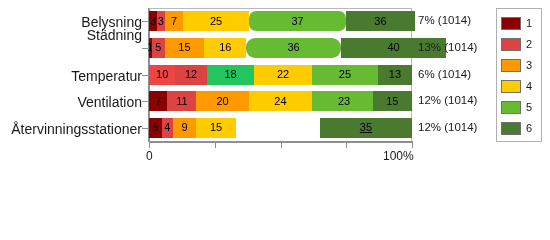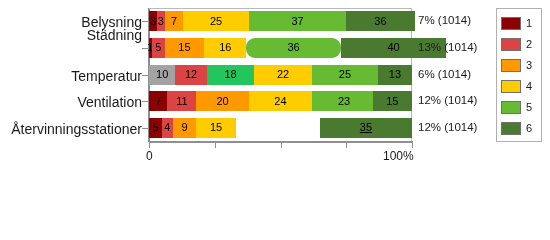--- a/index.html
+++ b/index.html
@@ -197,21 +197,21 @@
         </div>
         <div class="seg" style="left: 7.89px; width: 7.89px; background: rgb(220, 68, 68);">
           <span class="seg-label">3</span>
         </div>
         <div class="seg" style="left: 15.78px; width: 18.41px; background: rgb(255, 153, 0);">
           <span class="seg-label">7</span>
         </div>
         <div class="seg" style="left: 34.19px; width: 65.75px; background: rgb(255, 204, 0);">
           <span class="seg-label">25</span>
         </div>
-        <div class="seg" style="left: 99.94px; width: 97.31px; background: rgb(102, 187, 51);">
+        <div class="seg" style="left: 99.94px; width: 97.31px; background: rgb(102, 187, 51); border-radius: 7px;">
           <span class="seg-label">37</span>
         </div>
         <div class="seg" style="left: 197.25px; width: 68.38px; background: rgb(74, 122, 48);">
           <span class="seg-label">36</span>
         </div>
       </div>
       <div class="bar-row" style="top: 29.9px;">
         <div class="seg" style="left: 0px; width: 2.63px; background: rgb(139, 0, 0);">
           <span class="seg-label">1</span>
         </div>
@@ -225,21 +225,21 @@
           <span class="seg-label">16</span>
         </div>
         <div class="seg" style="left: 97.31px; width: 94.68px; background: rgb(102, 187, 51); border-radius: 9px;">
           <span class="seg-label">36</span>
         </div>
         <div class="seg" style="left: 191.99px; width: 105.2px; background: rgb(74, 122, 48);">
           <span class="seg-label">40</span>
         </div>
       </div>
       <div class="bar-row" style="top: 56.5px;">
-        <div class="seg" style="left: 0px; width: 26.3px; background: #a3a3a3;">
+        <div class="seg" style="left: 0px; width: 26.3px; background: #ef4444;">
           <span class="seg-label">10</span>
         </div>
         <div class="seg" style="left: 26.3px; width: 31.56px; background: rgb(220, 68, 68);">
           <span class="seg-label">12</span>
         </div>
         <div class="seg" style="left: 57.86px; width: 47.34px; background: #22c55e;">
           <span class="seg-label">18</span>
         </div>
         <div class="seg" style="left: 105.2px; width: 57.86px; background: rgb(255, 204, 0);">
           <span class="seg-label">22</span>

